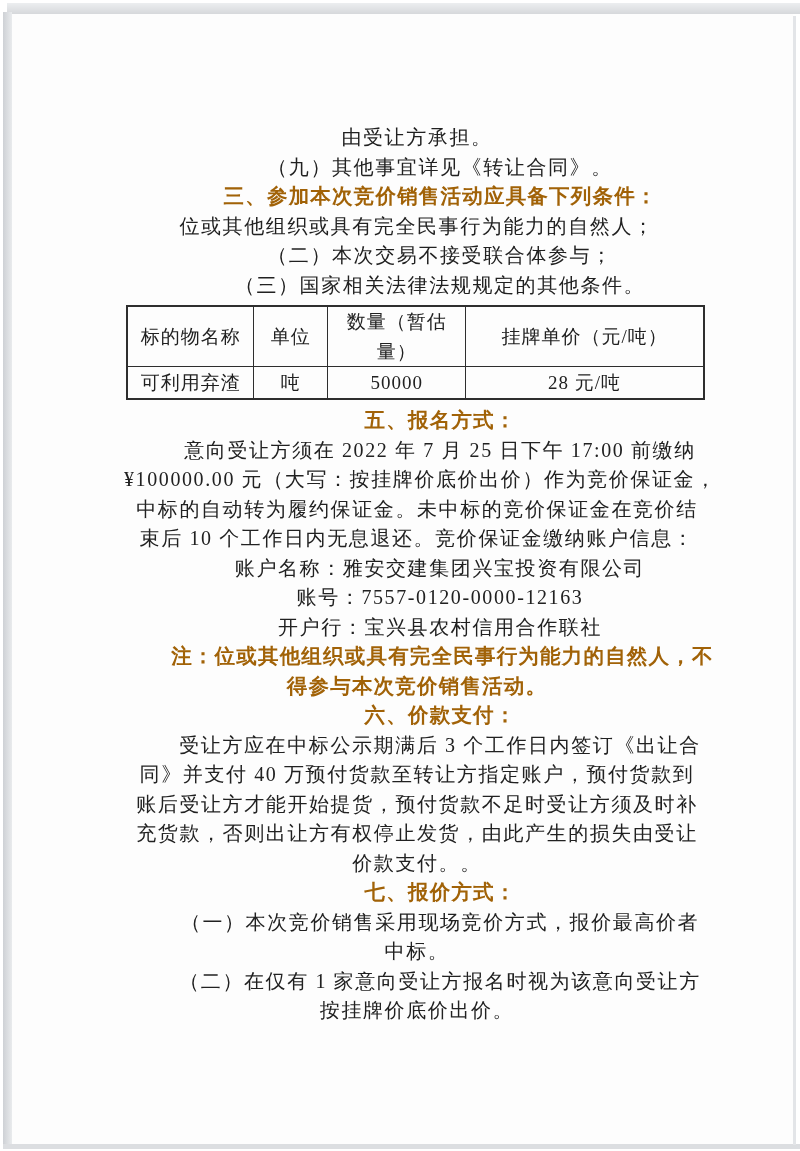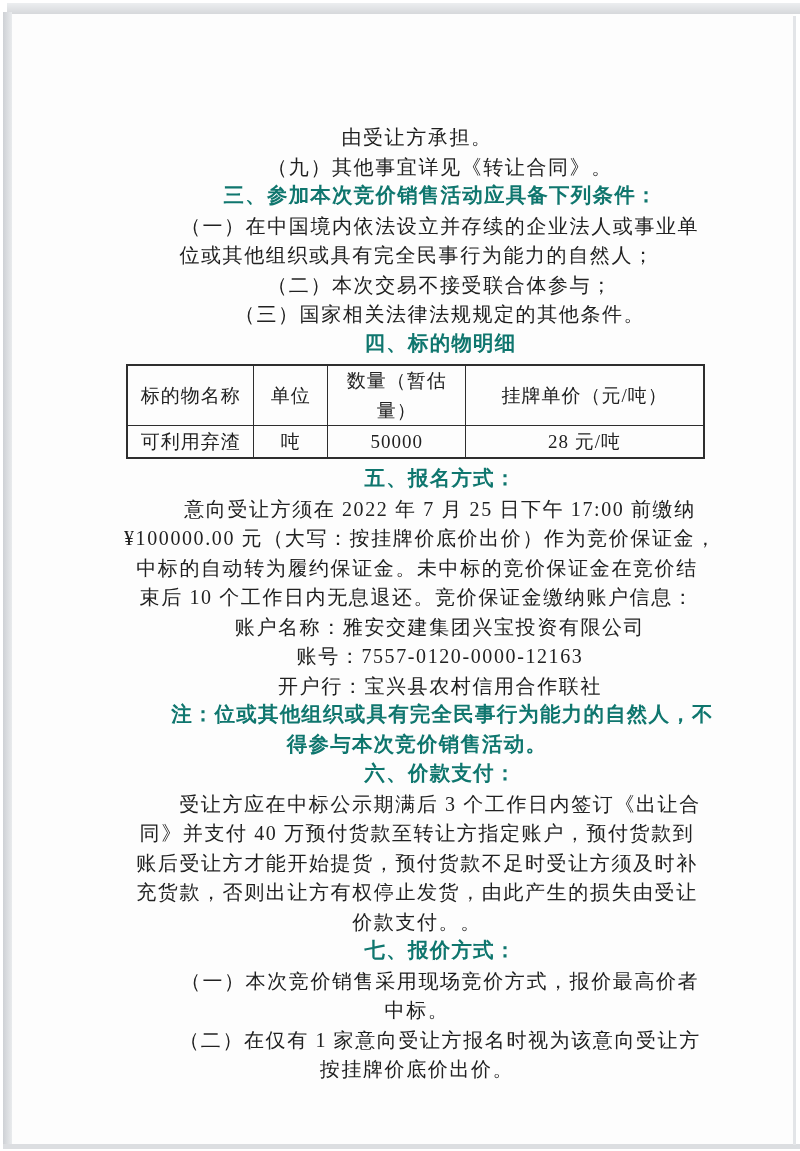--- a/index.html
+++ b/index.html
@@ -39,23 +39,23 @@
     color:var(--ink);
     font-size:20px;line-height:29.5px;
   }
   .line{
     white-space:nowrap;
     letter-spacing:1.6px;
     text-align:center;
   }
   .line.ind{ text-indent:2.3em; }
   .line.hei{
-    font-family:Liberation Mono, monospace;
+    font-family:Liberation Serif, serif;
     font-weight:700;
-    color:#0f766e;
+    color:#a16207;
     letter-spacing:1.2px;
     font-size:20.5px;
   }
   table.subject-table{
     border-collapse:collapse;
     margin:5px 0 6px 2px;
     width:579px;
     table-layout:fixed;
     font-size:19px;
   }
@@ -83,25 +83,23 @@
 <div class="scan-edge-bottom"></div>
 <div class="scan-edge-right"></div>
 
 <div class="document-page">
   <div class="document-content">
 
     <div id="lines-before">
         <div class="line">由受让方承担。</div>
         <div class="line ind">（九）其他事宜详见《转让合同》。</div>
         <div class="line hei ind">三、参加本次竞价销售活动应具备下列条件：</div>
-        <div class="line ind">（一）在中国境内依法设立并存续的企业法人或事业单</div>
         <div class="line">位或其他组织或具有完全民事行为能力的自然人；</div>
         <div class="line ind">（二）本次交易不接受联合体参与；</div>
         <div class="line ind">（三）国家相关法律法规规定的其他条件。</div>
-        <div class="line hei ind">四、标的物明细</div>
       </div>
 
     <table class="subject-table">
       <colgroup>
         <col class="col-name">
           <col class="col-unit">
           <col class="col-qty">
           <col class="col-price">
       </colgroup>
       <thead>

